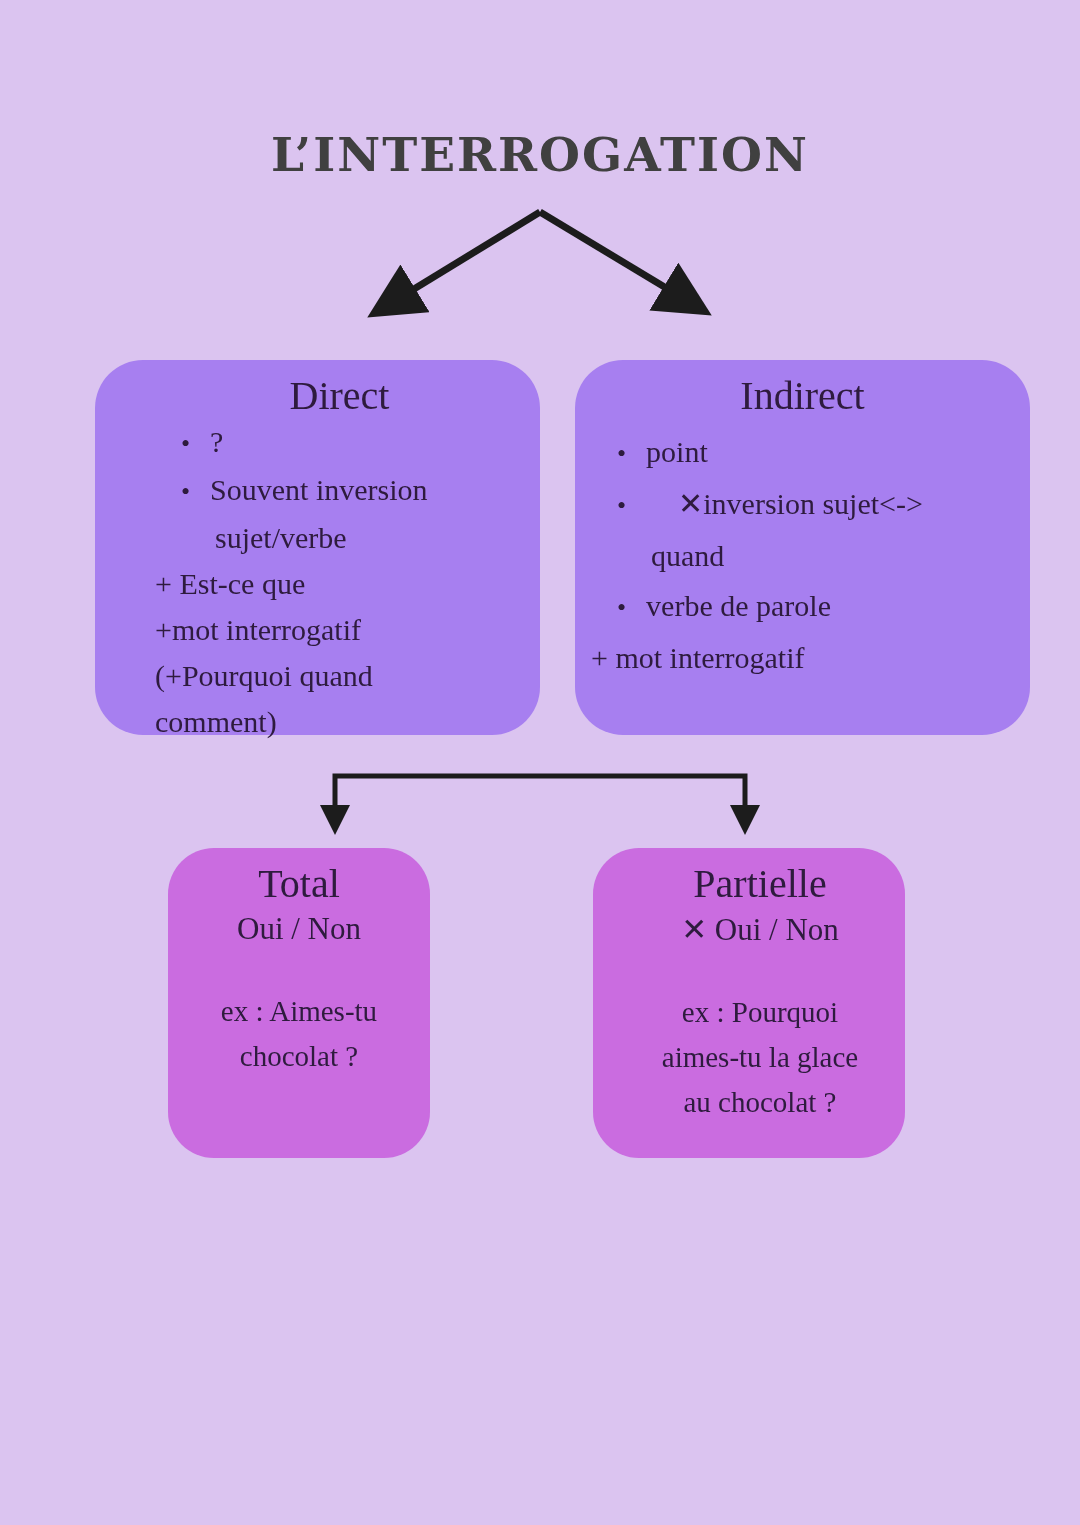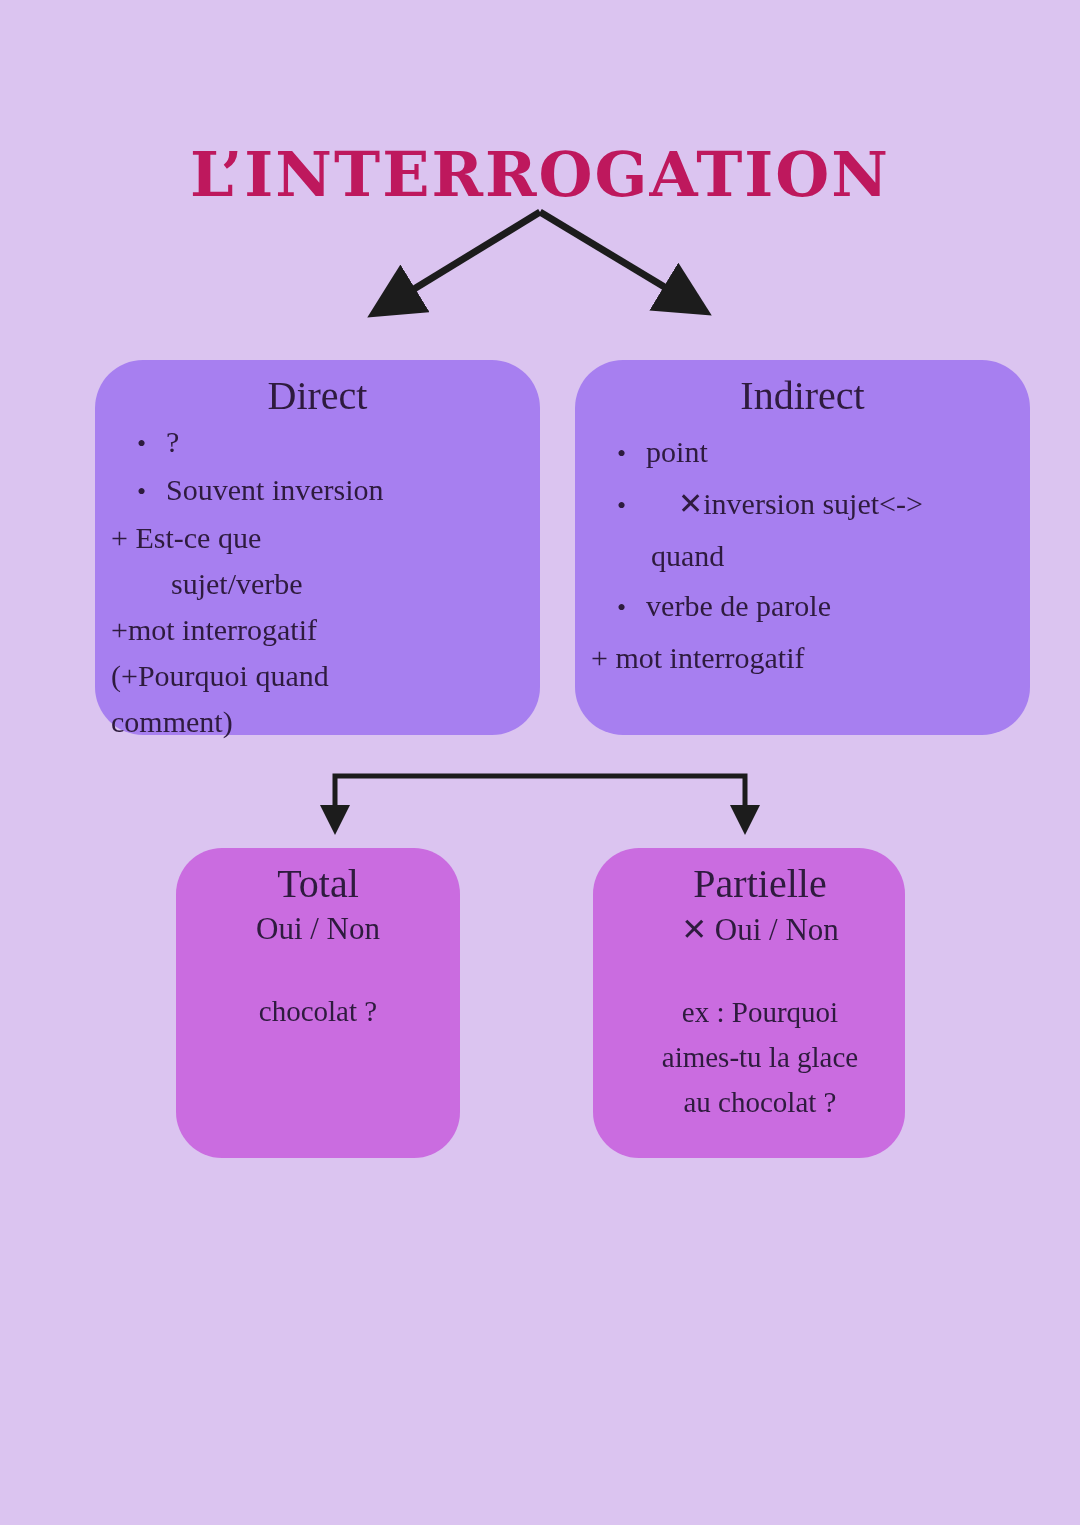--- a/index.html
+++ b/index.html
@@ -10,38 +10,38 @@
     color: #2e1b3e;
     position: relative;
     overflow: hidden;
   }
   .page-title {
     position: absolute;
     top: 96px; left: 0; width: 100%;
     text-align: center;
     font-family: "DejaVu Serif", serif;
     font-weight: 700;
-    font-size: 62px;
+    font-size: 47px;
     letter-spacing: 2px;
-    color: #be185d;
+    color: #404040;
   }
   svg.connectors {
     position: absolute; left: 0; top: 0;
     width: 1080px; height: 1525px;
     pointer-events: none;
   }
   .box {
     position: absolute;
     box-sizing: border-box;
   }
   .box.upper { background: #a77ff0; border-radius: 48px; }
   .box.lower { background: #ca6ce0; border-radius: 46px; }
-  #box-direct    { left: 95px;  top: 360px; width: 445px; height: 375px; }
+  #box-direct    { left: 95px;  top: 360px; width: 445px; height: 375px; padding-left: 44px; }
   #box-indirect  { left: 575px; top: 360px; width: 455px; height: 375px; }
-  #box-total     { left: 176px; top: 848px; width: 284px; height: 310px; }
+  #box-total     { left: 168px; top: 848px; width: 262px; height: 310px; }
   #box-partielle { left: 593px; top: 848px; width: 312px; height: 310px; padding-left: 22px; }
 
   .box-title {
     text-align: center;
     font-size: 40px;
     line-height: 1.05;
     margin-top: 15px;
   }
   .content { font-size: 30px; }
   #box-direct .content   { line-height: 46px; margin-top: 2px; }
@@ -86,25 +86,25 @@
     <div class="box-title">Direct</div>
     <div class="content">
       <div class="line bullet">
         <span class="dot">•</span>
         <span>?</span>
       </div>
       <div class="line bullet">
         <span class="dot">•</span>
         <span>Souvent inversion</span>
       </div>
+      <div class="line continuation">
+        <span>sujet/verbe</span>
+      </div>
       <div class="line plain">
         <span>+ Est-ce que</span>
-      </div>
-      <div class="line continuation">
-        <span>sujet/verbe</span>
       </div>
       <div class="line plain">
         <span>+mot interrogatif</span>
       </div>
       <div class="line plain">
         <span>(+Pourquoi quand</span>
       </div>
       <div class="line plain">
         <span>comment)</span>
       </div>
@@ -132,20 +132,21 @@
       <div class="line plain">
         <span>+ mot interrogatif</span>
       </div>
     </div>
   </div>
 
   <div id="box-total" class="box lower">
     <div class="box-title">Total</div>
     <div class="centered-line subtitle">Oui / Non</div>
     <div class="example">
+      <div class="centered-line">ex : Aimes-tu</div>
       <div class="centered-line">chocolat ?</div>
     </div>
   </div>
 
   <div id="box-partielle" class="box lower">
     <div class="box-title">Partielle</div>
     <div class="centered-line subtitle">✕ Oui / Non</div>
     <div class="example">
       <div class="centered-line">ex : Pourquoi</div>
       <div class="centered-line">aimes-tu la glace</div>

